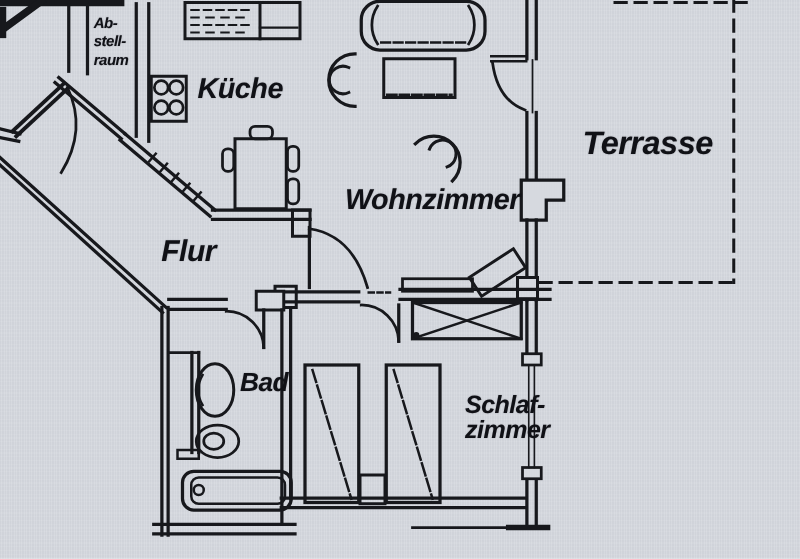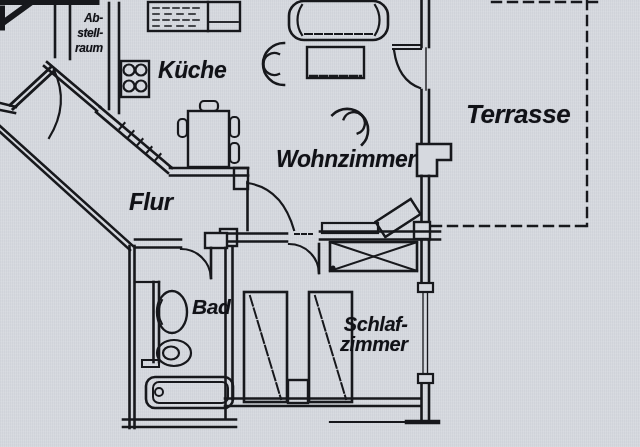--- a/index.html
+++ b/index.html
@@ -3,35 +3,34 @@
 <meta charset="utf-8">
 <style>
   html,body{margin:0;padding:0;}
   body{width:640px;height:447px;overflow:hidden;font-family:"Liberation Sans",sans-serif;}
   .plan{
     position:relative;width:640px;height:447px;
     background-color:#d6d9df;
     background-image:
       repeating-linear-gradient(0deg, rgba(255,255,255,.07) 0 1px, rgba(0,0,0,0) 1px 3px),
       repeating-linear-gradient(90deg, rgba(110,118,132,.06) 0 1px, rgba(0,0,0,0) 1px 2px);
-    text-align: right;
   }
   svg{position:absolute;left:0;top:0;}
   .lbl{
     position:absolute;color:#101116;font-weight:bold;font-style:italic;
     white-space:pre-line;letter-spacing:-0.4px;line-height:1.0;
     text-shadow:0 0 1px rgba(20,20,30,.35);
   }
   .lbl-abstellraum{left:75px;top:11px;font-size:12px;line-height:15px;}
   .lbl-kueche{left:158px;top:59px;font-size:23px;}
   .lbl-wohnzimmer{left:276px;top:148px;font-size:23px;}
   .lbl-terrasse{left:466px;top:101px;font-size:26px;}
   .lbl-flur{left:129px;top:178px;font-size:24px;margin-top:12px;}
   .lbl-bad{left:192px;top:296px;font-size:21px;}
-  .lbl-schlafzimmer{left:340px;top:314px;font-size:20px;line-height:20px;}
+  .lbl-schlafzimmer{left:372px;top:314px;font-size:20px;line-height:20px;}
 </style>
 </head>
 <body>
 
 <div class="plan">
 
   <svg width="640" height="447" viewBox="0 0 640 447">
     <g fill="none" stroke="#17181c" stroke-width="2.6" stroke-linecap="square">
 
       <g>

